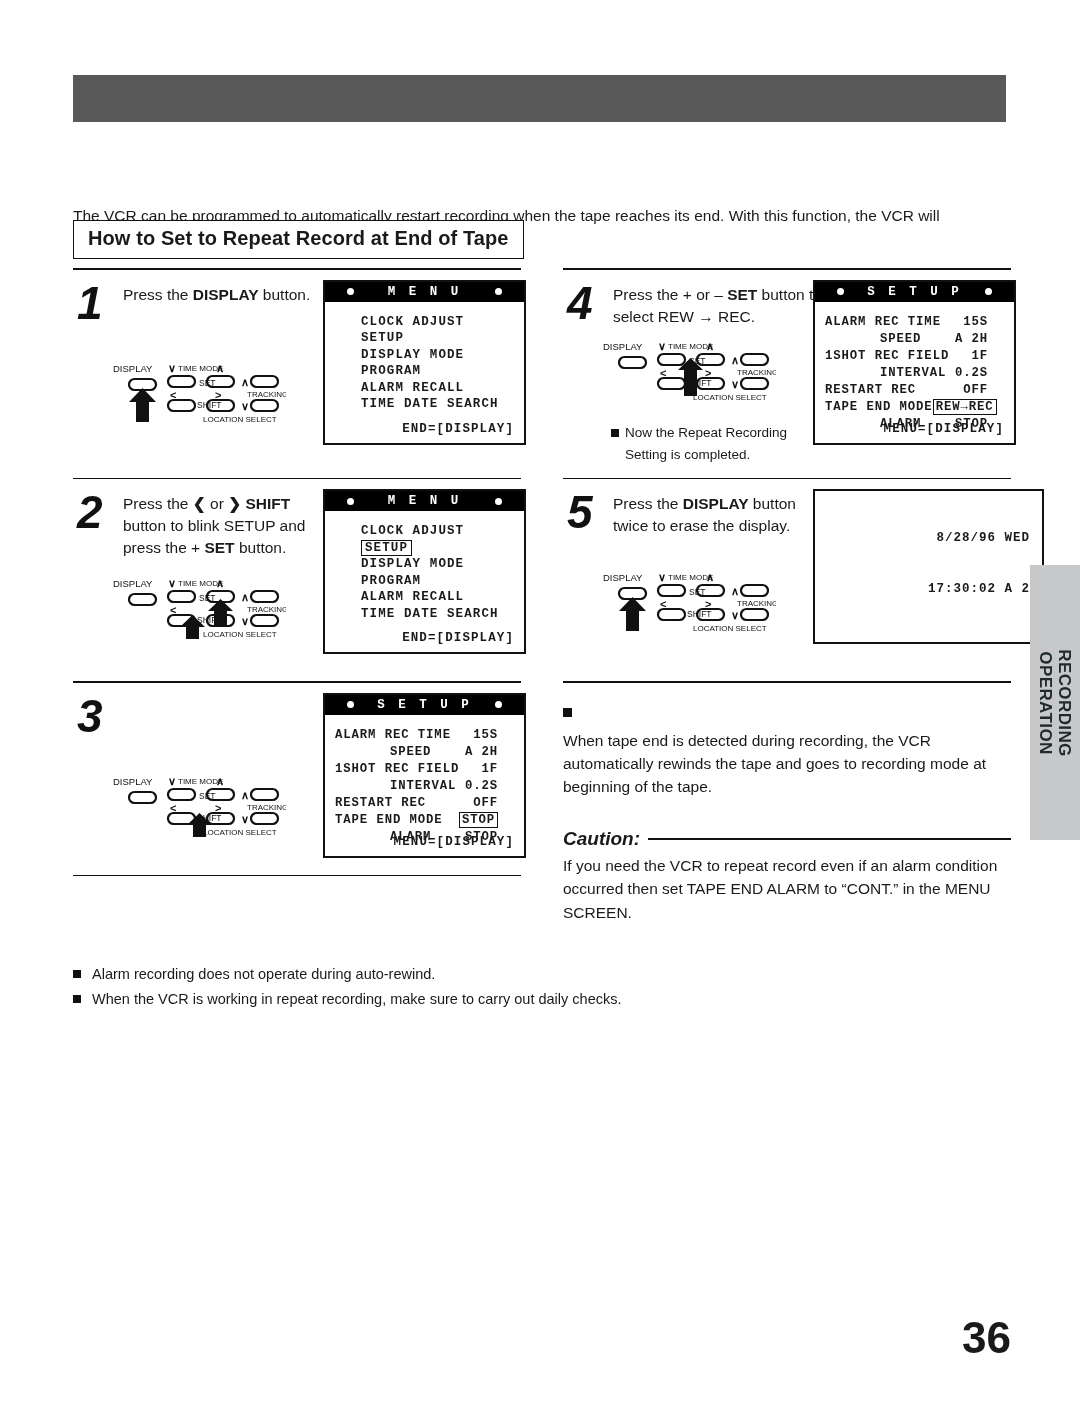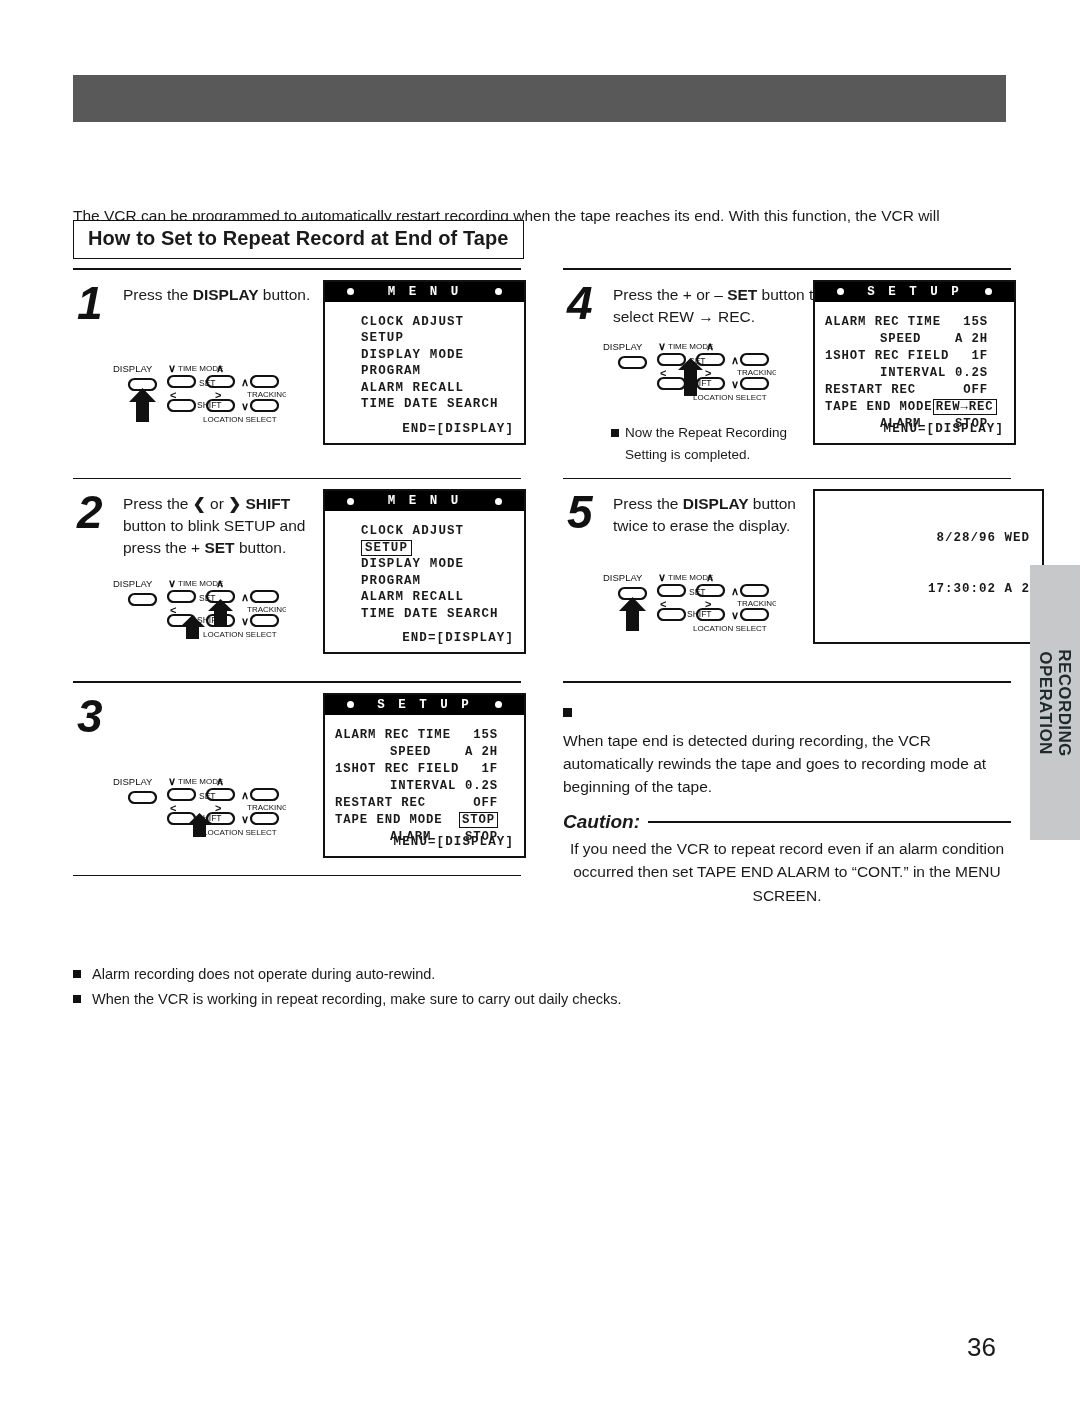--- a/index.html
+++ b/index.html
@@ -138,22 +138,22 @@
     position:absolute; left:50%; top:50%;
     transform:translate(-50%,-50%) rotate(90deg);
     transform-origin:center center;
     white-space:nowrap;
     font-size:17px; font-weight:bold; letter-spacing:.4px;
     line-height:19px; text-align:center; color:#1f2a2a;
   }
 
   
   .page-num{
-    position:absolute; right:84px; bottom:42px;
-    font-size:26px; font-weight:normal; color:#1a1a1a;
+    position:absolute; right:69px; bottom:42px;
+    font-size:44px; font-weight:bold; color:#1a1a1a;
   }
 </style>
 </head>
 <body>
 
 <div class="page">
 
   <div class="header-bar"></div>
 
   <div class="intro">The VCR can be programmed to automatically restart recording when the tape reaches its end. With this function, the VCR will automatically rewind the tape and begin recording.</div>
@@ -438,21 +438,21 @@
         </div>
       </div>
     </div>
 
     <div class="rule"></div>
     <div class="bullet-row" style="margin-top:18px; width:430px;">
       <span class="sq"></span>
       <span>When tape end is detected during recording, the VCR automatically rewinds the tape and goes to recording mode at beginning of the tape.</span>
     </div>
 
-    <div style="margin-top:13px; width:448px;text-align:center;">
+    <div style="margin-top:30px; width:448px;">
       <div class="caution-head">
         <span>Caution:</span>
         <span class="line"></span>
       </div>
       <div class="caution-body">If you need the VCR to repeat record even if an alarm condition occurred then set TAPE END ALARM to “CONT.” in the MENU SCREEN.</div>
     </div>
   </div>
 
   <div class="notes">
     <div class="note-item">

